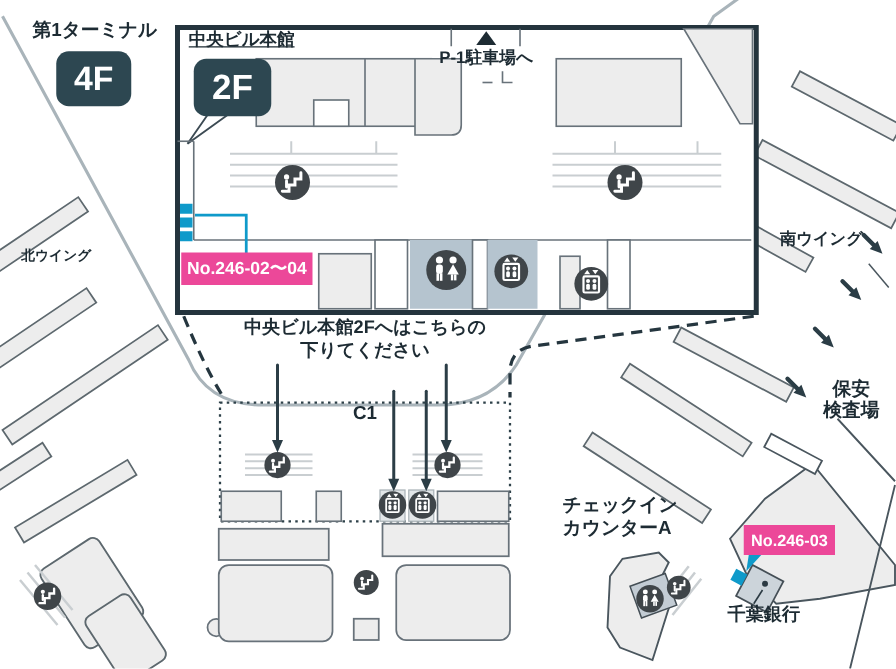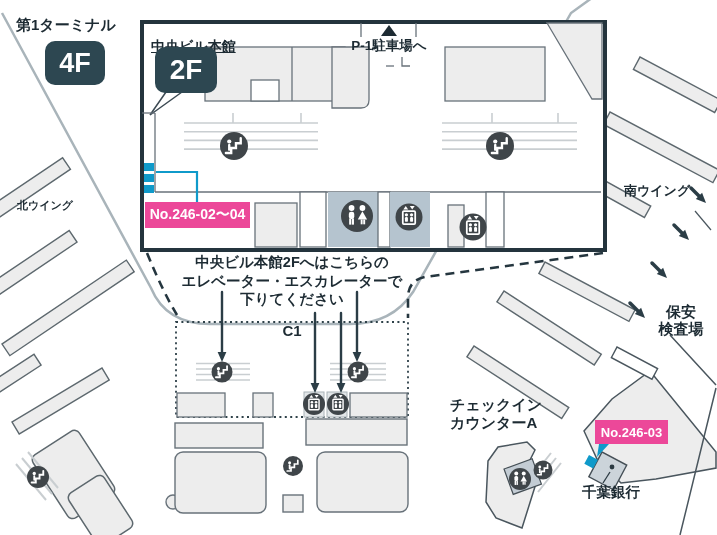--- a/index.html
+++ b/index.html
@@ -224,36 +224,35 @@
   <use href="#ic-esc" transform="translate(222,372) scale(1.05)"></use>
   <use href="#ic-esc" transform="translate(358,372) scale(1.05)"></use>
   <use href="#ic-elv" transform="translate(314,404) scale(1.1)"></use>
   <use href="#ic-elv" transform="translate(338,404) scale(1.1)"></use>
   <use href="#ic-esc" transform="translate(293,466) scale(1.0)"></use>
   <use href="#ic-esc" transform="translate(38,477) scale(1.1)"></use>
   <use href="#ic-wc" transform="translate(520,479) scale(1.1)"></use>
   <use href="#ic-esc" transform="translate(543,470) scale(0.95)"></use>
 </svg>
 
-<div class="lbl" style="left:16px;top:16px;font-size:15px;">第1ターミナル</div>
+<div class="lbl" style="left:26px;top:16px;font-size:15px;">第1ターミナル</div>
 <div class="badge bdark" style="left:45px;top:41px;width:60px;height:44px;font-size:27px;">4F</div>
 
-<div class="lbl" style="left:151px;top:38px;font-size:14px;text-decoration:underline;">中央ビル本館</div>
+<div class="lbl" style="left:151px;top:23px;font-size:14px;text-decoration:underline;">中央ビル本館</div>
 <div class="badge bdark" style="left:155px;top:47px;width:62px;height:46px;font-size:28px;">2F</div>
 
 <div class="lbl ctr" style="left:329px;top:38px;width:120px;font-size:13.5px;">P-1駐車場へ</div>
 
 <div class="lbl" style="left:17px;top:199px;font-size:11px;">北ウイング</div>
 <div class="lbl" style="left:624px;top:183px;font-size:13px;">南ウイング</div>
 
 <div class="badge bcyan" style="left:145px;top:202px;width:105px;height:26px;font-size:14px;">No.246-02〜04</div>
 
 <div class="lbl ctr" style="left:167px;top:253px;width:250px;font-size:14.5px;line-height:18.5px;">
   <div>中央ビル本館2Fへはこちらの</div>
-  <div>エレベーター・エスカレーターで</div>
   <div>下りてください</div>
 </div>
 
 <div class="lbl ctr" style="left:247px;top:322px;width:90px;font-size:15px;line-height:17.5px;">
   <div>C1</div>
 </div>
 
 <div class="lbl" style="left:450px;top:396px;font-size:15px;line-height:18px;">
   <div>チェックイン</div>
   <div>カウンターA</div>

